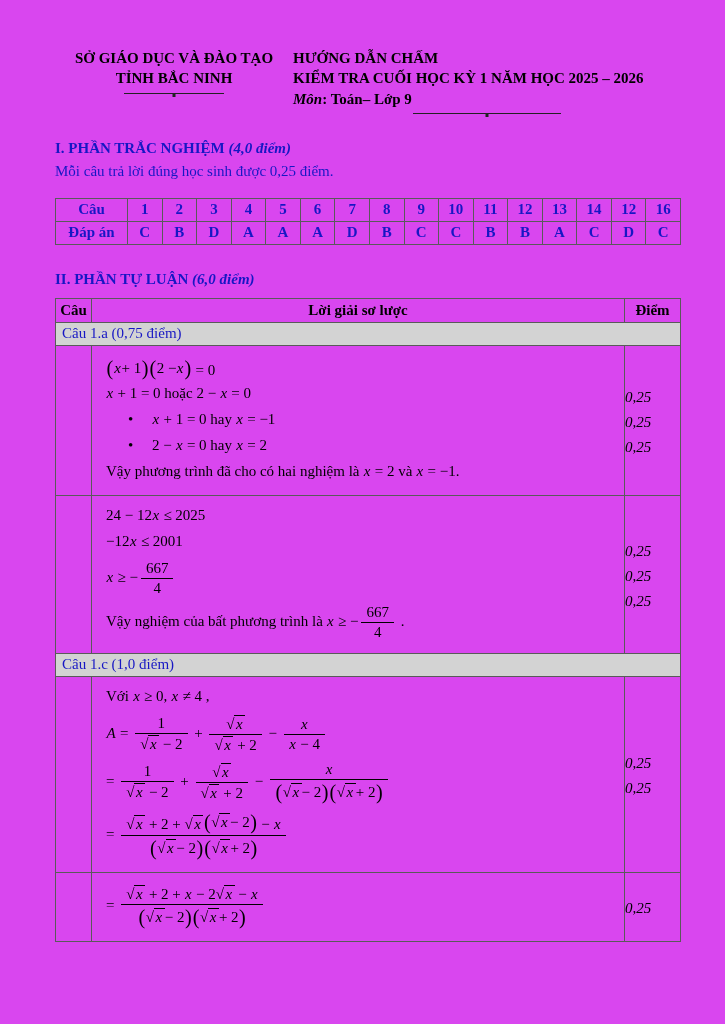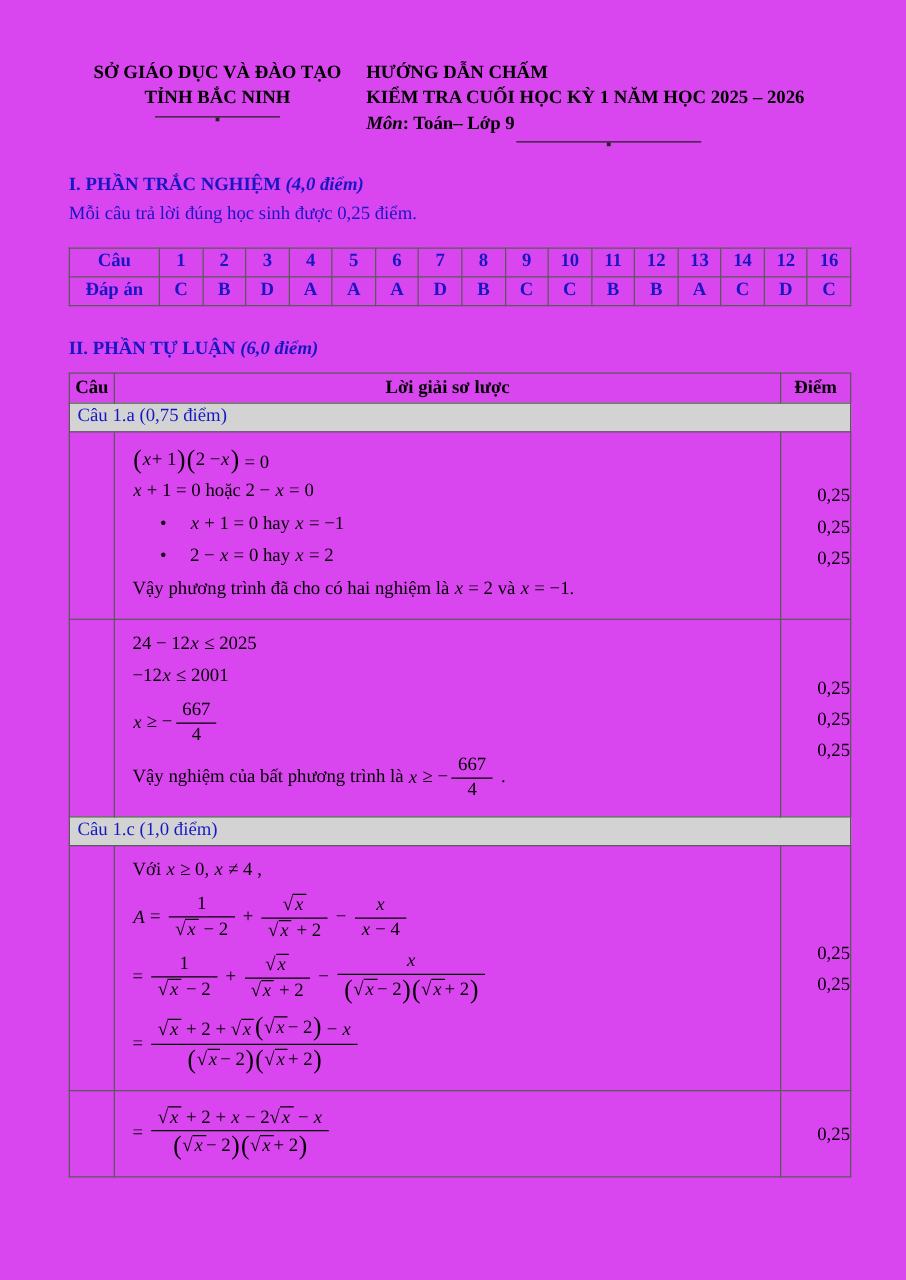--- a/index.html
+++ b/index.html
@@ -40,21 +40,21 @@
   .sol-table td { border: 1px solid var(--border); vertical-align: top; }
   .sol-table .hdr-cell { text-align: center; font-weight: bold; padding: 3px 2px; vertical-align: middle; }
   .sol-table .col-cau { width: 36px; }
   .sol-table .col-diem { width: 56px; }
   .sol-table .banner {
     background: var(--banner); color: var(--accent); font-weight: normal;
     padding: 2px 6px; height: 23px;
   }
   .sol-table .content-cell { padding: 6px 6px 6px 14px; }
   .sol-table .score-cell {
-    text-align: right; vertical-align: middle; padding: 12px 0 8px;
+    text-align: left; vertical-align: middle; padding: 12px 0 8px; font-style: italic;
   }
   .score-stack { display: flex; flex-direction: column; justify-content: space-around; height: 100%; min-height: 100%; }
   .score-stack span { display: block; padding: 4px 0; }
   .content-line { margin: 5px 0; min-height: 21px; }
   .content-line.bullet { padding-left: 22px; }
   .content-line.bullet::before { content: "\2022"; display: inline-block; width: 24px; }
   
   .math { font-family: "Liberation Serif", "DejaVu Serif", serif; }
   .mvar { font-style: italic; padding: 0 0.5px; }
   .frac { display: inline-block; vertical-align: middle; text-align: center; margin: 1px 3px; }

